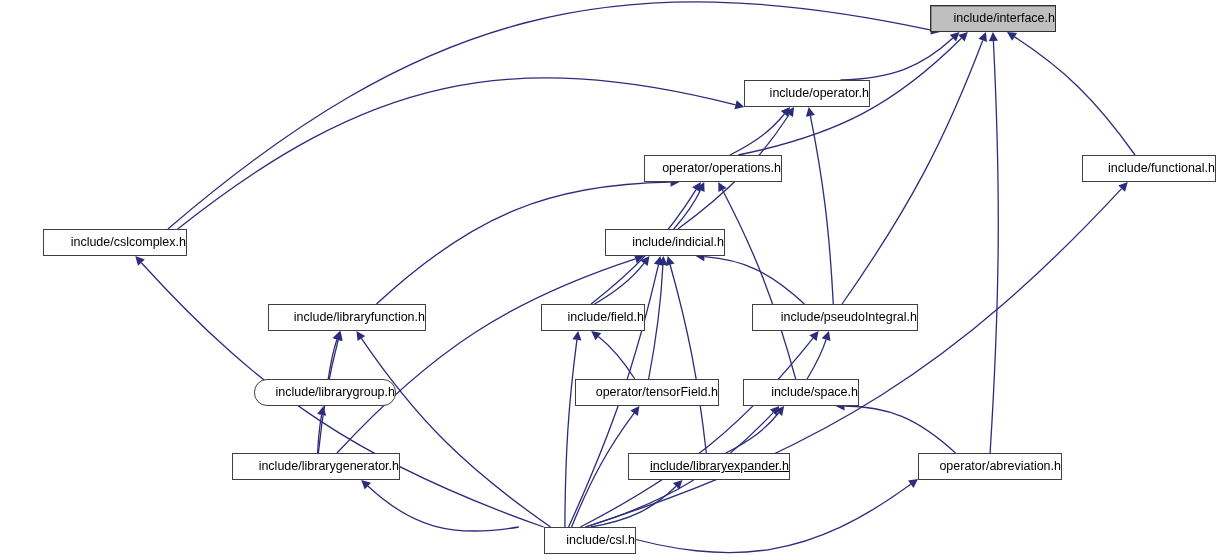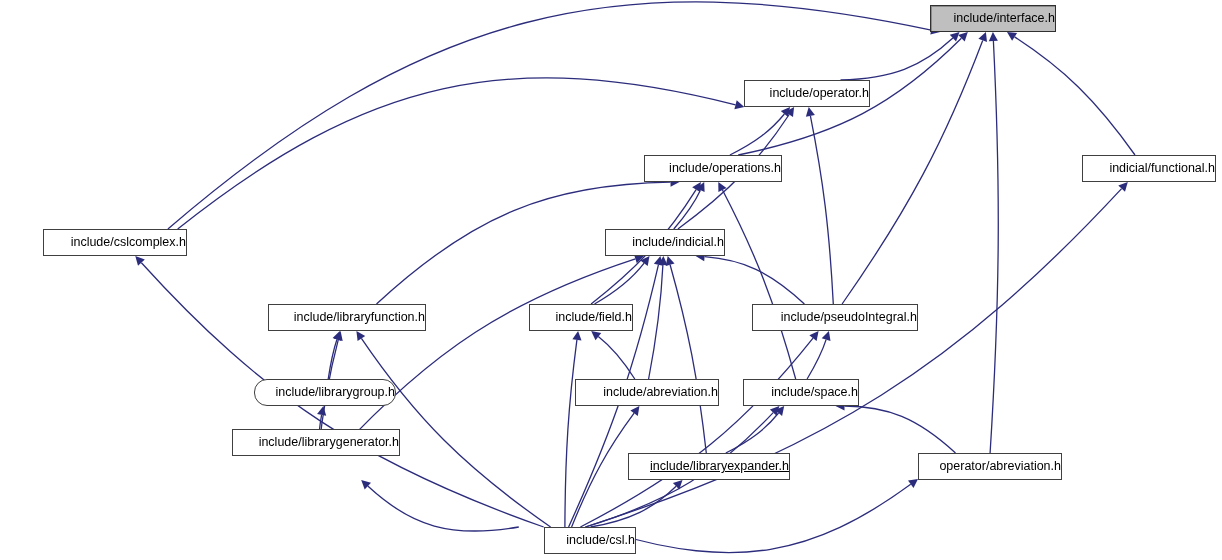--- a/index.html
+++ b/index.html
@@ -137,50 +137,50 @@
       </g>
   </svg>
   <div id="node-layer">
       <div class="node highlight" style="left: 930px; top: 5px; width: 126px;">
         <span class="node-label">include/interface.h</span>
       </div>
       <div class="node" style="left: 744px; top: 80px; width: 126px; padding-left: 28px;">
         <span class="node-label">include/operator.h</span>
       </div>
       <div class="node" style="left: 1082px; top: 155px; width: 134px;">
-        <span class="node-label">indicial/functional.h</span>
+        <span class="node-label">include/functional.h</span>
       </div>
       <div class="node" style="left: 644px; top: 155px; width: 138px;">
-        <span class="node-label">include/operations.h</span>
+        <span class="node-label">operator/operations.h</span>
       </div>
       <div class="node" style="left: 43px; top: 229px; width: 144px;">
         <span class="node-label">include/cslcomplex.h</span>
       </div>
       <div class="node" style="left: 605px; top: 229px; width: 120px;">
         <span class="node-label">include/indicial.h</span>
       </div>
       <div class="node" style="left: 268px; top: 304px; width: 158px;">
         <span class="node-label">include/libraryfunction.h</span>
       </div>
-      <div class="node" style="left: 529px; top: 304px; width: 104px;">
+      <div class="node" style="left: 541px; top: 304px; width: 104px;">
         <span class="node-label">include/field.h</span>
       </div>
       <div class="node" style="left: 752px; top: 304px; width: 166px;">
         <span class="node-label">include/pseudoIntegral.h</span>
       </div>
       <div class="node" style="left: 254px; top: 379px; width: 142px; border-radius: 13px;">
         <span class="node-label">include/librarygroup.h</span>
       </div>
       <div class="node" style="left: 575px; top: 379px; width: 144px;">
-        <span class="node-label">include/abreviation.h</span>
+        <span class="node-label">operator/tensorField.h</span>
       </div>
       <div class="node" style="left: 743px; top: 379px; width: 116px;">
         <span class="node-label">include/space.h</span>
       </div>
-      <div class="node" style="left: 232px; top: 429px; width: 168px;">
+      <div class="node" style="left: 232px; top: 453px; width: 168px;">
         <span class="node-label">include/librarygenerator.h</span>
       </div>
       <div class="node" style="left: 628px; top: 453px; width: 162px; text-decoration: underline;">
         <span class="node-label">include/libraryexpander.h</span>
       </div>
       <div class="node" style="left: 918px; top: 453px; width: 144px;">
         <span class="node-label">operator/abreviation.h</span>
       </div>
       <div class="node" style="left: 544px; top: 527px; width: 92px;">
         <span class="node-label">include/csl.h</span>

